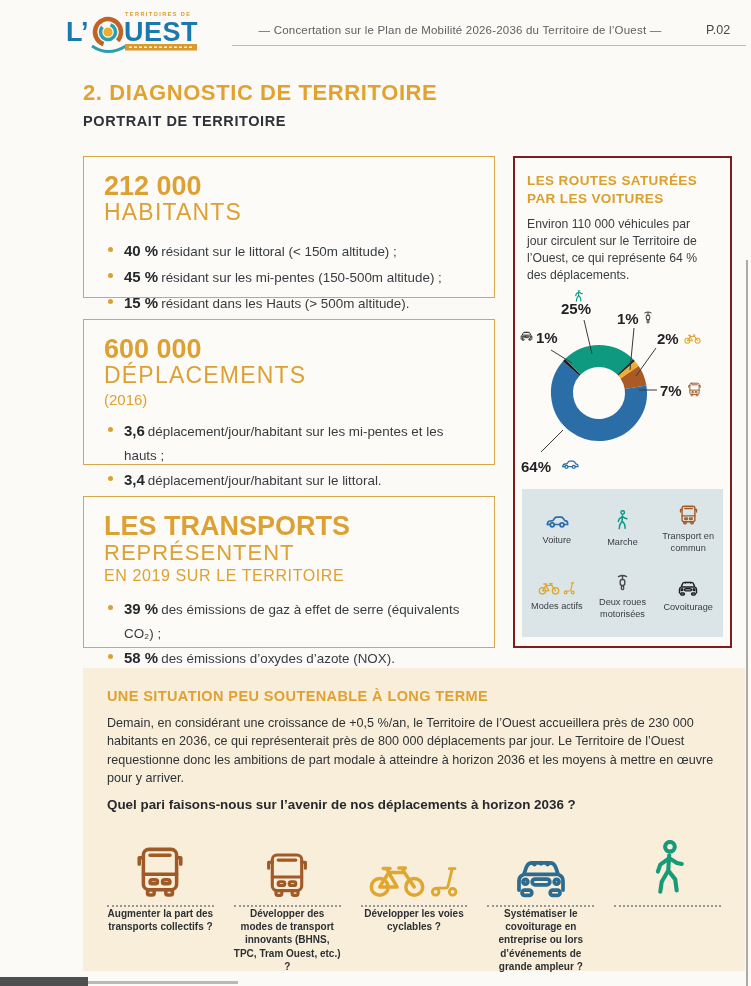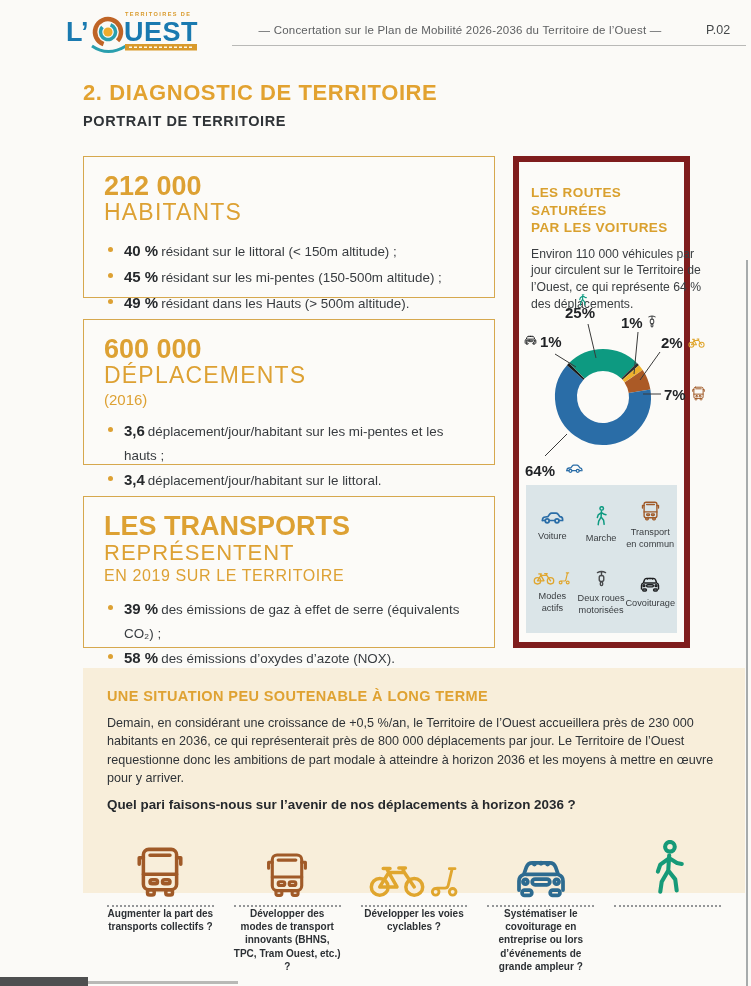--- a/index.html
+++ b/index.html
@@ -27,36 +27,36 @@
   .gbox .lbl2{font-size:22px;font-weight:400;color:#dda133;letter-spacing:1px;line-height:1.15;}
   .gbox .lbl3{font-size:16px;font-weight:400;color:#dda133;letter-spacing:.6px;line-height:1.25;}
   .gbox .year{font-size:15px;font-weight:400;color:#dda133;margin-top:2px;}
   .bullets{list-style:none;margin:12px 0 0 0;padding:0;}
   .bullets li{position:relative;padding-left:20px;font-size:13.4px;color:#383c40;line-height:1.75;}
   .bullets .dot{position:absolute;left:4px;top:9px;width:5px;height:5px;border-radius:50%;
                 background:#dda133;}
   .bullets .val{font-weight:800;font-size:15px;color:#26292c;margin-right:3px;}
 
   
-  .rbox{position:absolute;left:513px;top:156px;width:177px;height:492px;border:6px solid #7f1d1d;
-        background:#fcfbf8;box-sizing:border-box;padding:22px 12px;}
+  .rbox{position:absolute;left:513px;top:156px;width:219px;height:492px;border:2px solid #7f1d1d;
+        background:#fcfbf8;box-sizing:border-box;padding:14px 12px;}
   .rbox .rtitle{font-size:13.5px;font-weight:800;color:#d9a02e;letter-spacing:.4px;line-height:1.3;}
   .rbox .rtext{font-size:12.2px;color:#3a3e41;line-height:1.38;margin-top:9px;width:175px;}
   .chart{position:absolute;left:2px;top:132px;width:192px;height:200px;}
   .chart text{font-size:15px;font-weight:800;fill:#1f2124;}
   .chart line{stroke:#3a3a3a;stroke-width:1;}
   .legend{position:absolute;left:7px;right:7px;bottom:9px;height:148px;background:#dbe5e8;
           display:grid;grid-template-columns:repeat(3,1fr);grid-template-rows:1fr 1fr;
           padding:8px 2px;box-sizing:border-box;row-gap:2px;}
   .lcell{display:flex;flex-direction:column;align-items:center;justify-content:center;gap:6px;}
   .lcell .llabel{font-size:9.2px;font-weight:400;color:#393d40;text-align:center;line-height:1.25;}
   .icon-row{display:flex;align-items:flex-end;gap:3px;}
 
   
-  .bbox{position:absolute;left:83px;top:668px;width:662px;height:225px;background:#f8eeda;
+  .bbox{position:absolute;left:83px;top:668px;width:662px;height:303px;background:#f8eeda;
         box-sizing:border-box;padding:20px 24px 8px 24px;}
   .btitle{font-size:14.5px;font-weight:800;color:#dfa232;letter-spacing:.4px;}
   .bpara{font-size:12.6px;color:#2f3337;line-height:1.45;margin-top:10px;}
   .bquestion{font-size:13.4px;font-weight:800;color:#26292d;margin-top:10px;}
   .options{display:grid;grid-template-columns:repeat(5,1fr);column-gap:20px;margin-top:14px;}
   .opt{display:flex;flex-direction:column;}
   .opt .oicon{height:72px;display:flex;align-items:flex-end;justify-content:center;padding-bottom:7px;}
   .opt .odiv{border-top:2px dotted #949698;}
   .opt .ocap{font-size:10px;font-weight:800;color:#2c3034;text-align:center;line-height:1.32;}
 
@@ -143,21 +143,21 @@
 
   <div class="sec-title">2. DIAGNOSTIC DE TERRITOIRE</div>
   <div class="sec-sub">PORTRAIT DE TERRITOIRE</div>
 
   <div class="gbox" style="top:156px;height:142px;">
     <div class="num">212 000</div>
     <div class="lbl">HABITANTS</div>
     <ul class="bullets">
       <li><span class="dot"></span><span class="val">40 %</span><span>résidant sur le littoral (&lt; 150m altitude) ;</span></li>
       <li><span class="dot"></span><span class="val">45 %</span><span>résidant sur les mi-pentes (150-500m altitude) ;</span></li>
-      <li><span class="dot"></span><span class="val">49 %</span><span>résidant dans les Hauts (&gt; 500m altitude).</span></li>
+      <li><span class="dot"></span><span class="val">15 %</span><span>résidant dans les Hauts (&gt; 500m altitude).</span></li>
     </ul>
   </div>
 
   <div class="gbox" style="top:319px;height:146px;">
     <div class="num">600 000</div>
     <div class="lbl">DÉPLACEMENTS</div>
     <div class="year">(2016)</div>
     <ul class="bullets" style="margin-top:10px">
       <li><span class="dot"></span><span class="val">3,6</span><span>déplacement/jour/habitant sur les mi-pentes et les hauts ;</span></li>
       <li><span class="dot"></span><span class="val">3,4</span><span>déplacement/jour/habitant sur le littoral.</span></li>

